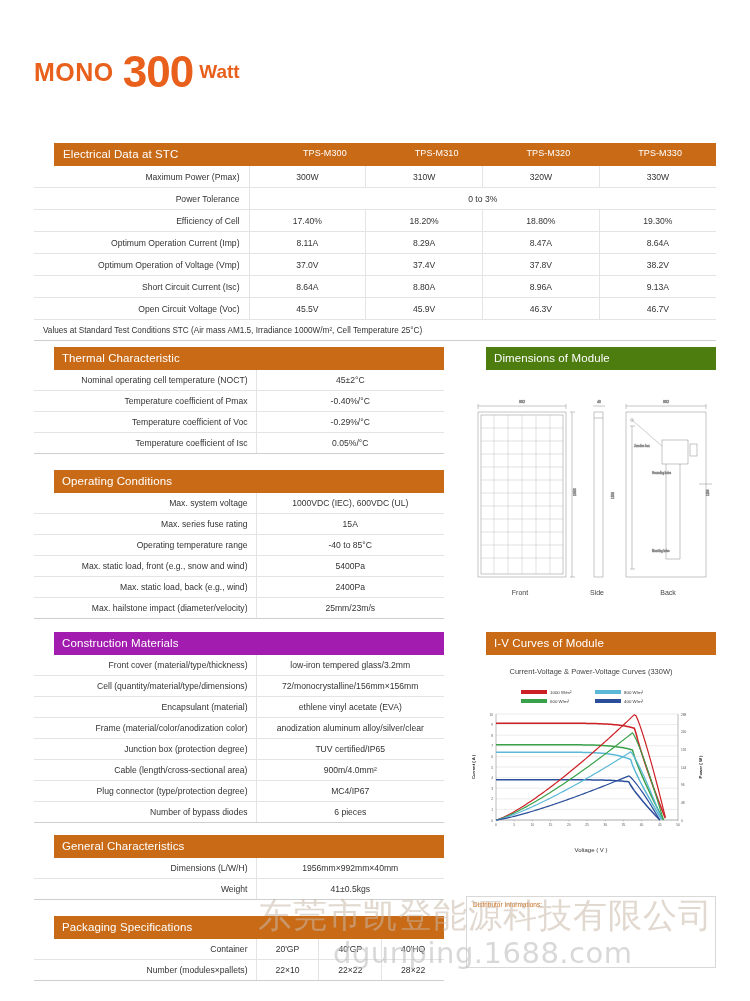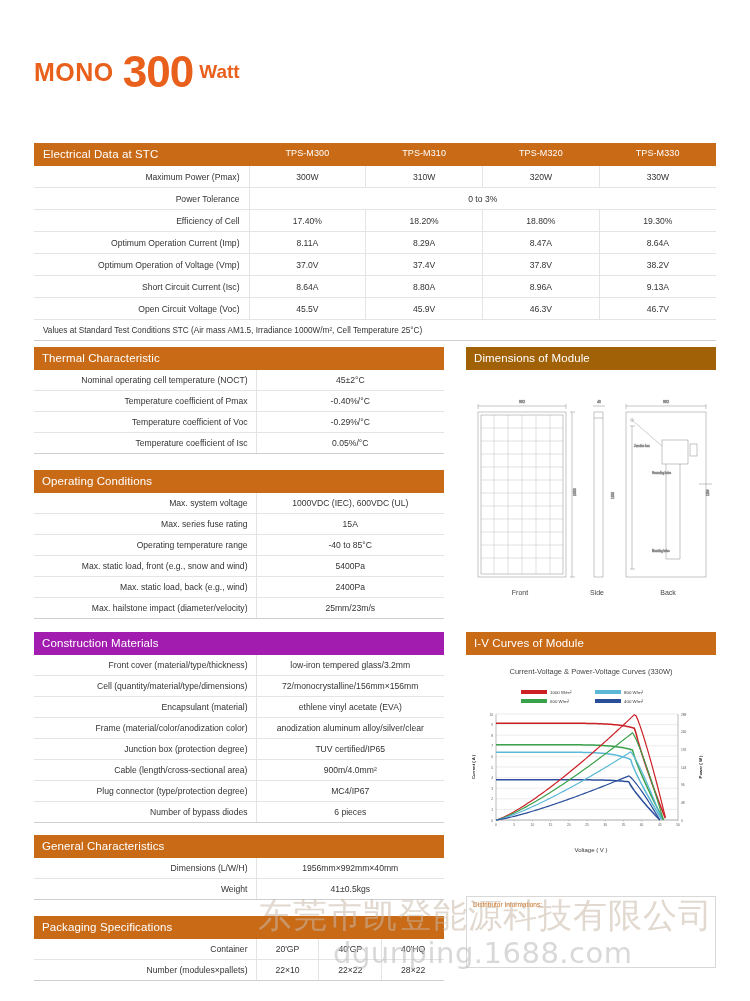--- a/index.html
+++ b/index.html
@@ -19,20 +19,21 @@
   .t-num  { font-size: 44px; font-weight: bold; margin: 0 6px 0 9px; letter-spacing: -1px; }
   .t-watt { font-size: 19px; font-weight: bold; }
 
   
   .sec-head {
     background: #C96A16;
     color: #ffffff;
     font-size: 11.5px;
     padding: 5px 8px 6px 8px;
     letter-spacing: 0.1px;
+    margin-left: 20px;
   }
   table.spec { width: 100%; border-collapse: collapse; }
   table.spec td {
     border-bottom: 1px solid #E4E4E4;
     font-size: 8.6px;
     padding: 5px 8px;
     color: #333;
   }
   table.spec td.lbl { text-align: right; }
   table.spec td.val { text-align: center; }
@@ -309,21 +310,21 @@
         <td class="lbl">Number (modules×pallets)</td>
         <td class="val vline">22×10</td>
         <td class="val vline">22×22</td>
         <td class="val vline">28×22</td>
       </tr>
     </tbody>
   </table>
 </div>
 
 <div class="right-sec" id="dimensions">
-  <div class="sec-head" style="background: #a16207;">Dimensions of Module</div>
+  <div class="sec-head" style="background: #4d7c0f;">Dimensions of Module</div>
   <div class="draw-area">
     <svg width="250" height="205" viewBox="0 0 250 205">
       <g stroke="#8a8a8a" fill="none" stroke-width="0.5">
 
         <line x1="12" y1="22" x2="100" y2="22"></line>
         <line x1="12" y1="20" x2="12" y2="25"></line>
         <line x1="100" y1="20" x2="100" y2="25"></line>
         <text x="56" y="19" font-size="3.5" fill="#777" text-anchor="middle" font-family="Liberation Sans, sans-serif">992</text>
         <rect x="12" y="28" width="88" height="165"></rect>
         <rect x="15" y="31" width="82" height="159"></rect>

